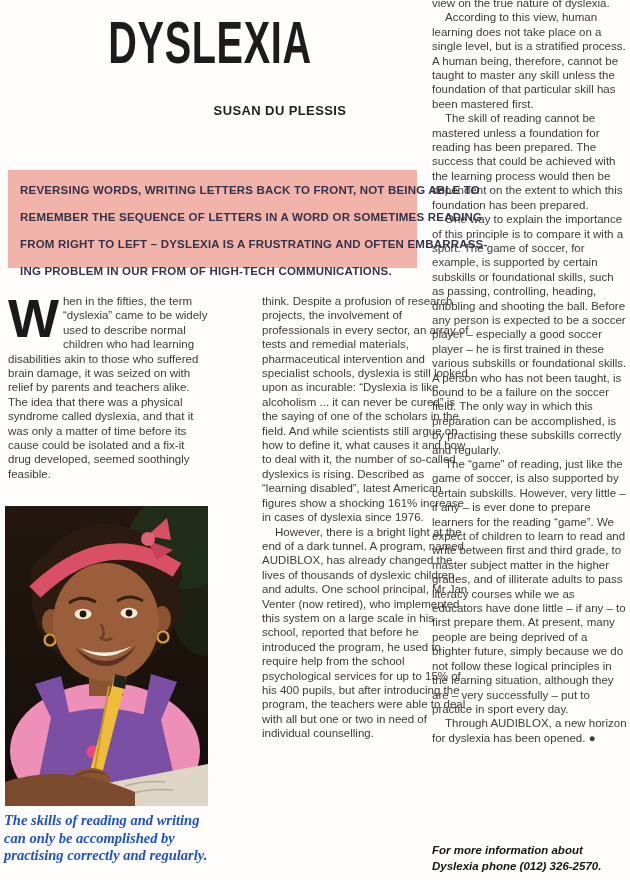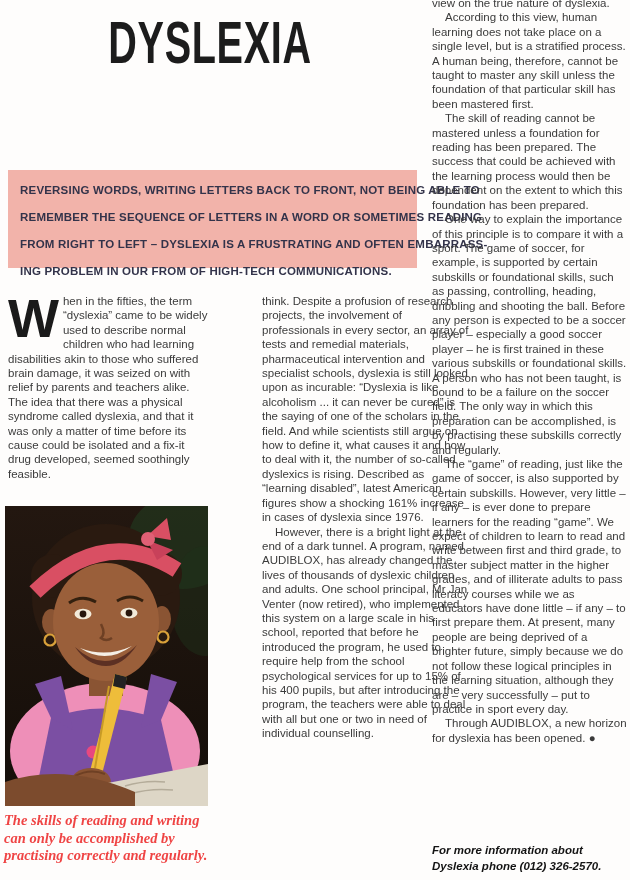--- a/index.html
+++ b/index.html
@@ -36,35 +36,36 @@
     float:left; font-weight:bold; color:#1a1a1a;
     font-size:54px; line-height:44px; margin:2px 6px 0 0; letter-spacing:-2px;
   }
   .photo {
     position:absolute; left:5px; top:506px; width:203px; height:300px;
   }
   .photo svg { display:block; }
   .caption {
     position:absolute; left:4px; top:812px; width:212px;
     font-family:"Liberation Serif", serif; font-style:italic; font-weight:bold;
-    font-size:14.5px; line-height:17.5px; color:#ef4444;
+    font-size:14.5px; line-height:17.5px; color:#1d4ed8;
   }
   .footer-info {
     position:absolute; left:432px; top:843px; width:200px;
     font-style:italic; font-weight:bold; font-size:11.5px; line-height:15.5px;
     color:#141414;
   }
 </style>
 </head>
 <body>
 
 <div class="page">
 
   <div class="title">DYSLEXIA</div>
 
+  <div class="byline">SUSAN DU PLESSIS</div>
 
   <div class="intro-box">
     <span class="line">REVERSING WORDS, WRITING LETTERS BACK TO FRONT, NOT BEING ABLE TO</span>
     <span class="line">REMEMBER THE SEQUENCE OF LETTERS IN A WORD OR SOMETIMES READING</span>
     <span class="line">FROM RIGHT TO LEFT – DYSLEXIA IS A FRUSTRATING AND OFTEN EMBARRASS-</span>
     <span class="line">ING PROBLEM IN OUR FROM OF HIGH-TECH COMMUNICATIONS.</span>
   </div>
 
   <div class="col col1">
     <p><span class="dropcap">W</span><span>hen in the fifties, the term “dyslexia” came to be widely used to describe normal children who had learning disabilities akin to those who suffered brain damage, it was seized on with relief by parents and teachers alike. The idea that there was a physical syndrome called dyslexia, and that it was only a matter of time before its cause could be isolated and a fix-it drug developed, seemed soothingly feasible.</span></p>

